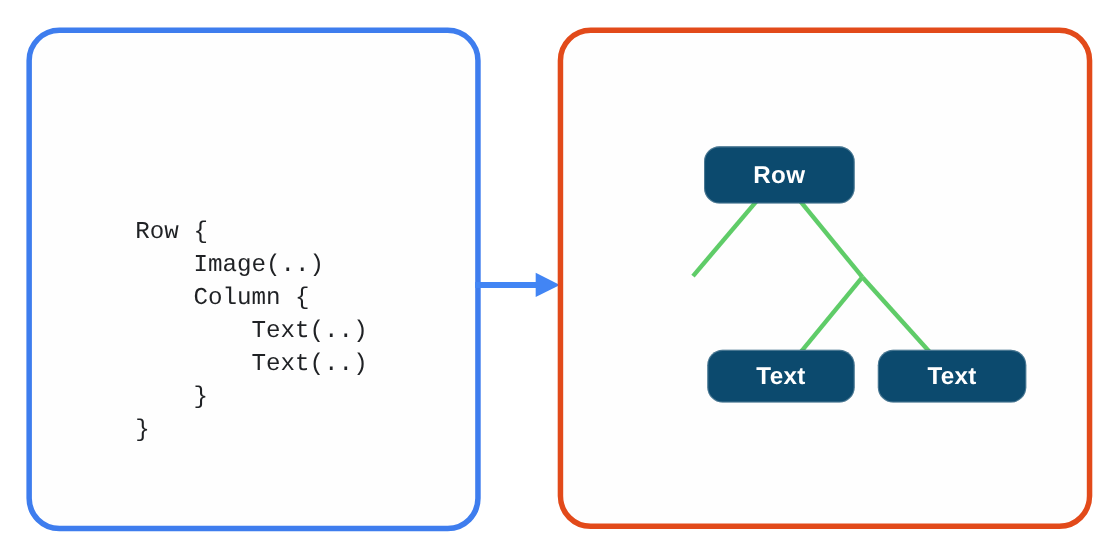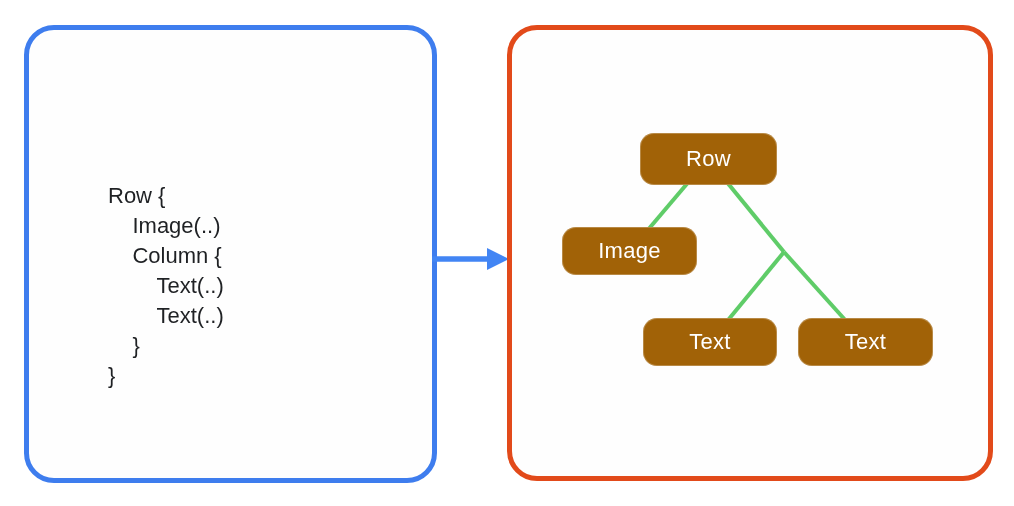--- a/index.html
+++ b/index.html
@@ -25,22 +25,22 @@
     height: 448px;
     border: 5px solid #3E7DEE;
     border-radius: 30px;
     background: #fefefe;
     box-sizing: content-box;
   }
   .code-block {
     position: absolute;
     left: 79px;  
     top: 151px;  
-    margin: 0;
-    font-family: Liberation Sans, sans-serif;
+    margin: 15px;
+    font-family: Liberation Mono, monospace;
     font-size: 22px;
     line-height: 30px;
     color: #1f2124;
     white-space: pre;
   }
 
   
   .transform-arrow {
     position: absolute;
     left: 430px;
@@ -66,25 +66,25 @@
     left: 0;
     top: 0;
     width: 1014px;
     height: 506px;
     z-index: 1;
     pointer-events: none;
   }
   .tree-node {
     position: absolute;
     z-index: 2;
-    background: #a16207;
+    background: #0c4a6e;
     border-radius: 14px;
     color: #ffffff;
     font-size: 22px;
-    font-weight: 400;
+    font-weight: 700;
     letter-spacing: 0.3px;
     display: flex;
     align-items: center;
     justify-content: center;
     box-shadow: 0 0 0 1px rgba(255,255,255,0.25) inset;
   }
   .node-row    { left: 640px; top: 133px; width: 137px; height: 52px; }
   .node-image  { left: 562px; top: 227px; width: 135px; height: 48px; }
   .node-column { left: 718px; top: 227px; width: 133px; height: 50px; }
   .node-text1  { left: 643px; top: 318px; width: 134px; height: 48px; }
@@ -113,17 +113,16 @@
   <div class="tree-panel"></div>
 
   <svg class="tree-edges" viewBox="0 0 1014 506">
     <line x1="708" y1="159" x2="630" y2="251" stroke="#5FCC68" stroke-width="4"></line>
     <line x1="708" y1="159" x2="784" y2="252" stroke="#5FCC68" stroke-width="4"></line>
     <line x1="784" y1="252" x2="710" y2="342" stroke="#5FCC68" stroke-width="4"></line>
     <line x1="784" y1="252" x2="865" y2="342" stroke="#5FCC68" stroke-width="4"></line>
   </svg>
 
   <div class="tree-node node-row">Row</div>
-  <div class="tree-node node-image">Image</div>
   <div class="tree-node node-text1">Text</div>
   <div class="tree-node node-text2">Text</div>
 
 </div>
 
 </body></html>

